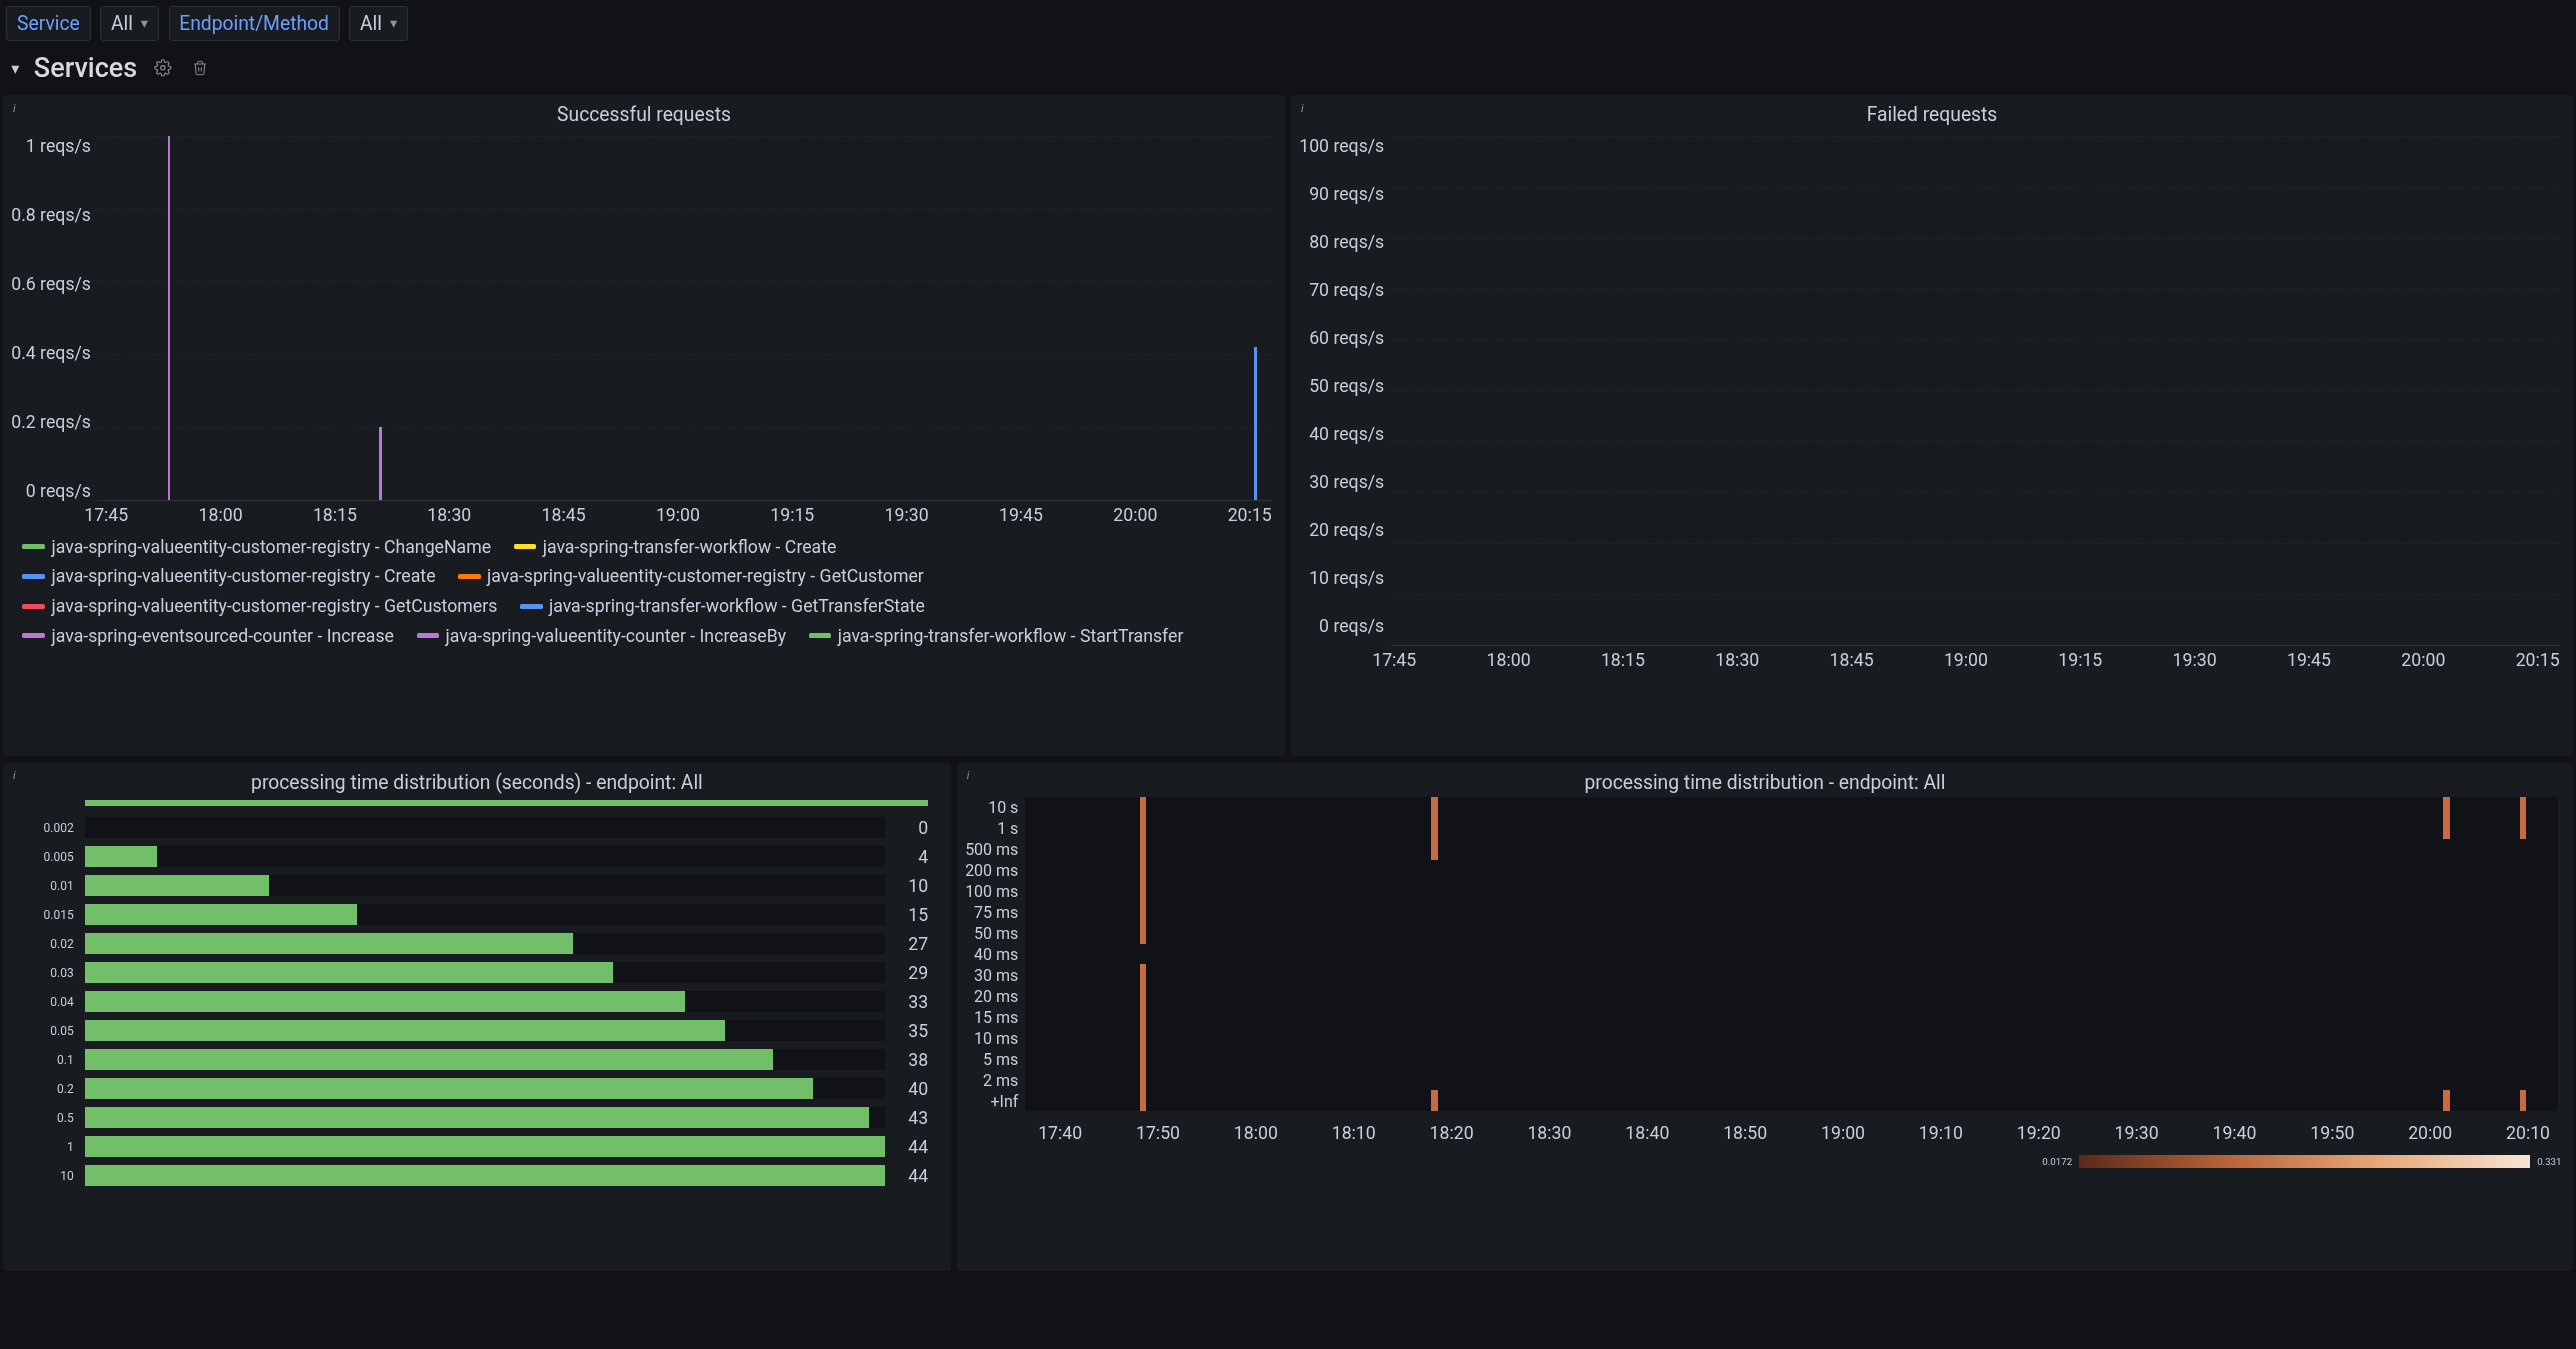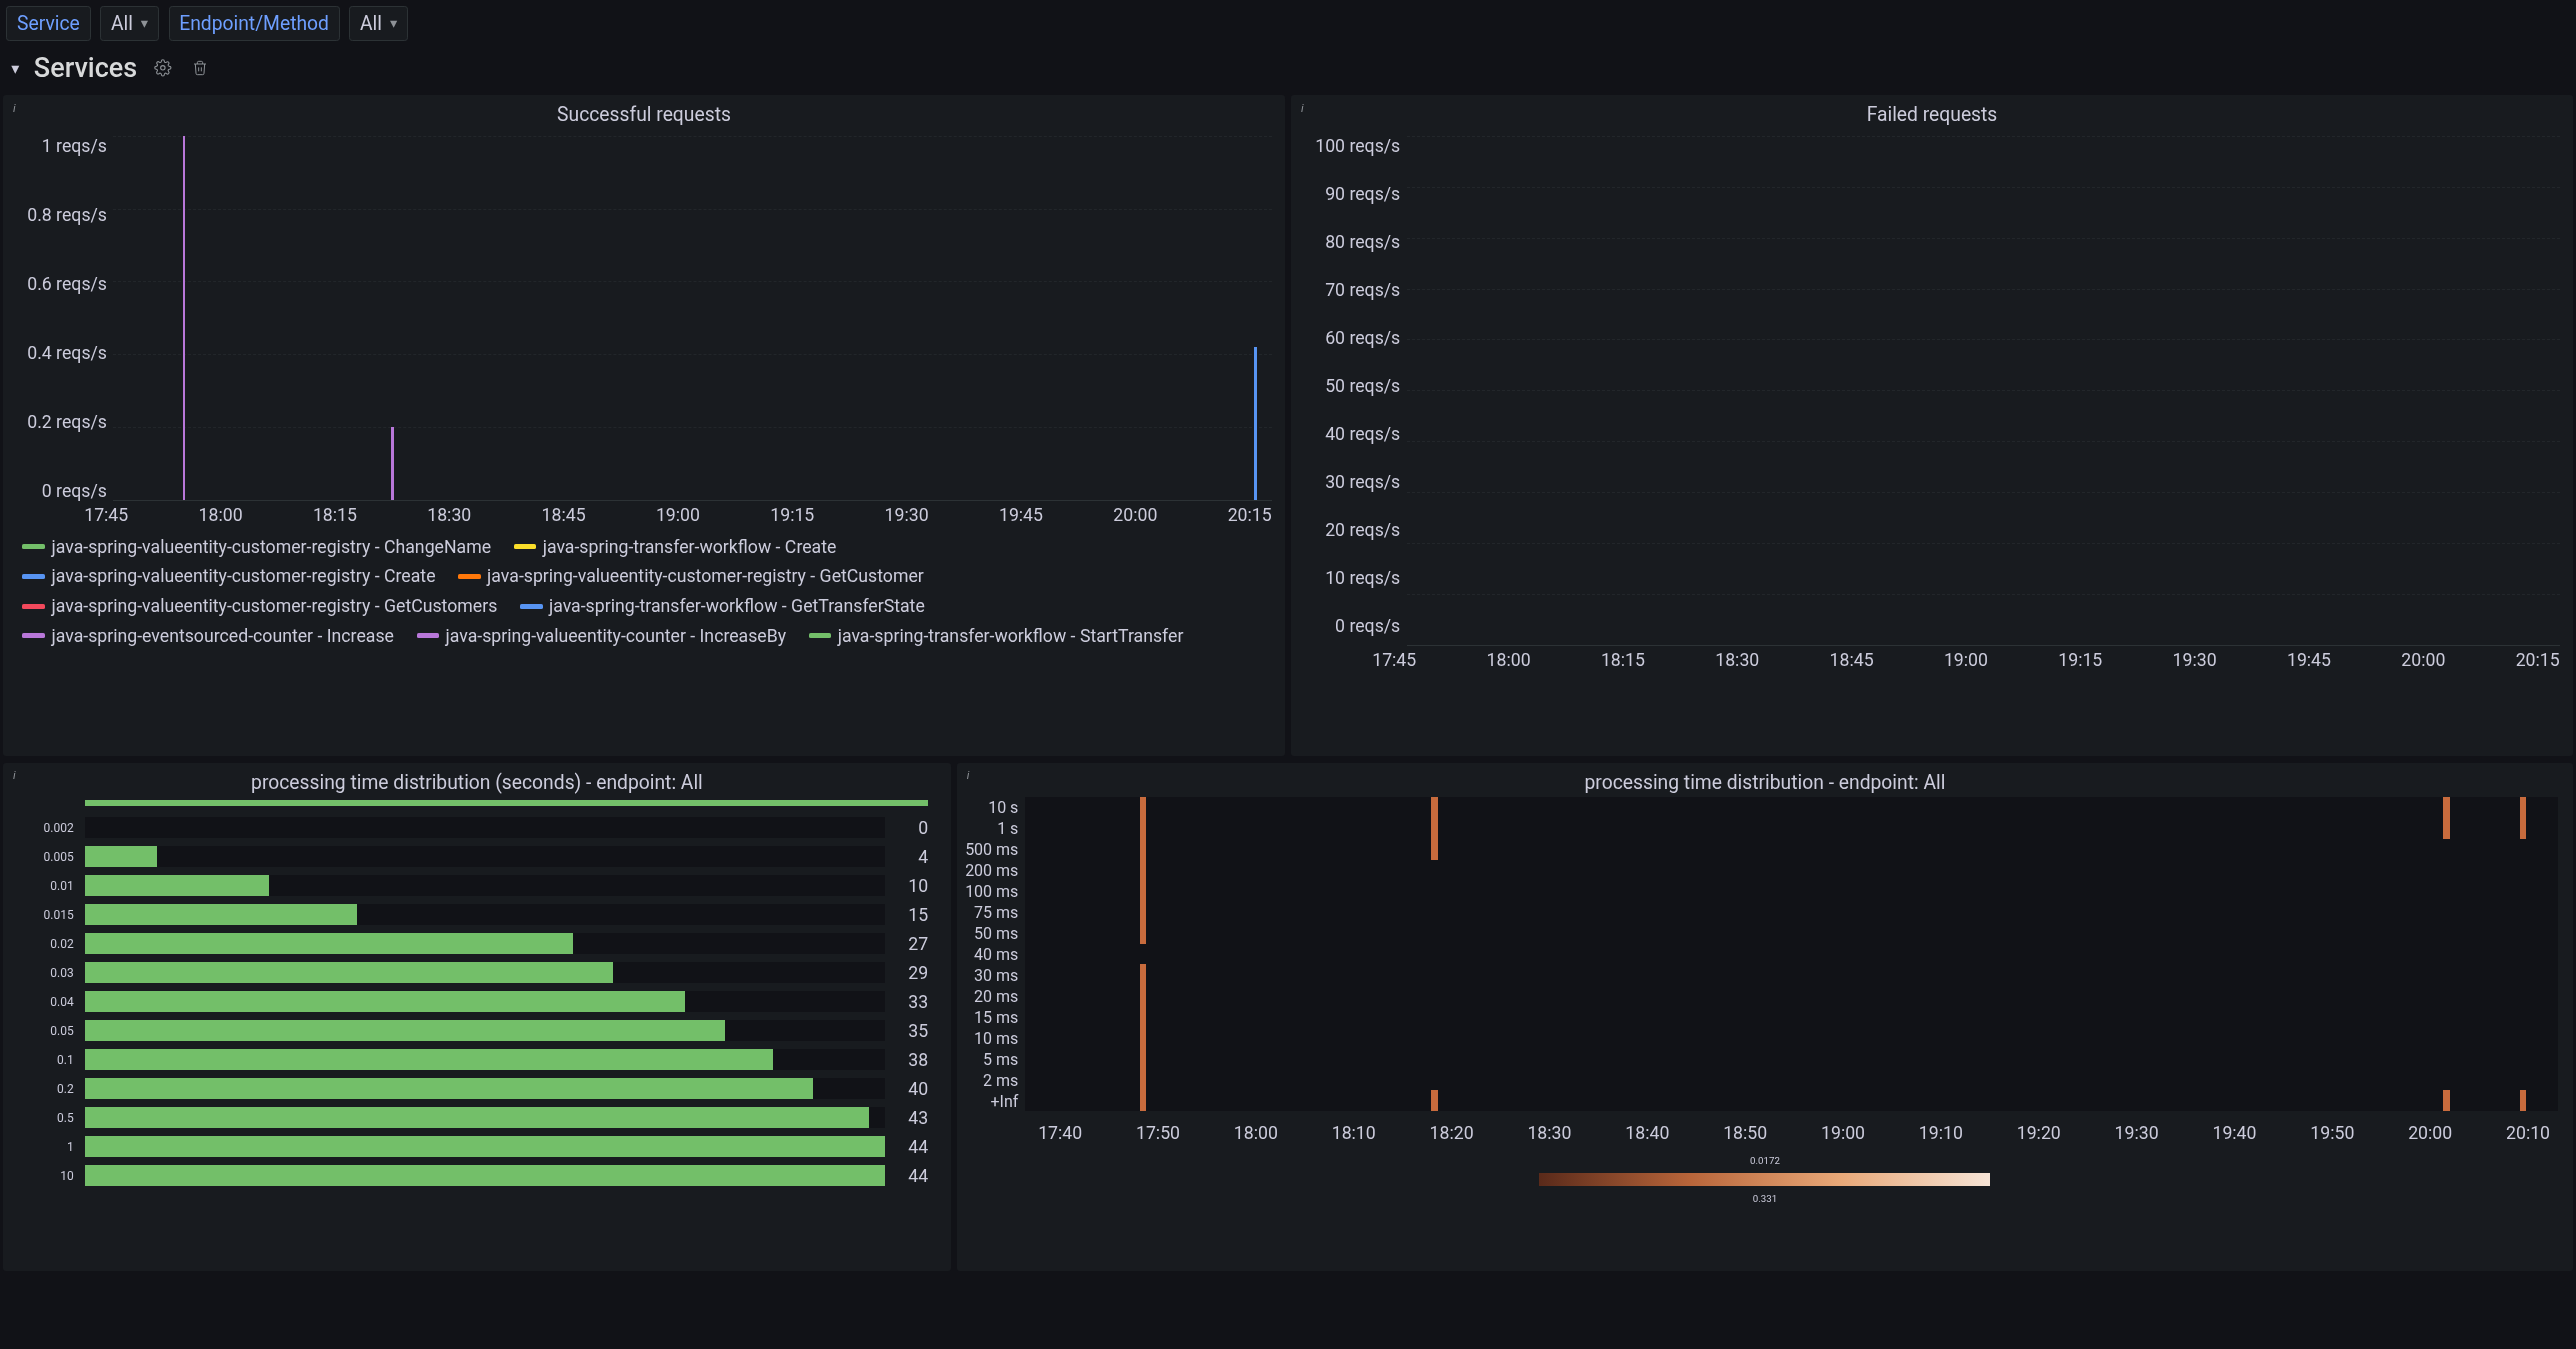--- a/index.html
+++ b/index.html
@@ -15,21 +15,21 @@
 .icon-btn { width:22.6px; height:22.6px; display:flex; align-items:center; justify-content:center; border-radius:3.2px; cursor:pointer; }
 .icon-gear, .icon-trash { stroke:#8e9297; fill:none; stroke-width:1.5; }
 .panels { display:flex; flex-wrap:wrap; gap:6.4px; padding:0 3.2px; }
 .panel { background:#181b1f; border-radius:3.2px; position:relative; }
 .panel.half { width:calc(50% - 3.2px); }
 .panel.sml  { width:calc(37% - 3.2px); }
 .panel.lrg  { width:calc(63% - 3.2px); }
 .panel h3 { text-align:center; color:#ccccdc; font-size:19.3px; font-weight:400; padding:8px 0 3.2px; }
 .info-i { position:absolute; top:6.4px; left:9.7px; color:#8e9297; font-size:11.3px; font-style:italic; cursor:pointer; }
 .plot-row { display:flex; height:371px; padding:6.4px 13px 0 8px; }
-.yaxis { display:flex; flex-direction:column; justify-content:space-between; align-items:flex-end; padding-right:6.4px; font-size:17.7px; color:#ccccdc;margin-left:16px; }
+.yaxis { display:flex; flex-direction:column; justify-content:space-between; align-items:flex-end; padding-right:6.4px; font-size:17.7px; color:#ccccdc; }
 .yaxis.failed { height:500px; }
 .plot-area { flex:1; position:relative; border-bottom:0.8px solid #2c3235; }
 .gridline-h { position:absolute; left:0; right:0; border-top:0.8px dashed #2c3235; opacity:.5; }
 .spike { position:absolute; bottom:0; width:2.4px; }
 .xaxis { display:flex; justify-content:space-between; padding:4.8px 13px 0 81px; font-size:17.7px; color:#ccccdc; }
 .legend { display:flex; flex-wrap:wrap; gap:9.7px 22.6px; padding:11.3px 19.3px 13px 19.3px; font-size:17.7px; }
 .lg-item { display:flex; align-items:center; gap:6.4px; }
 .lg-sw { width:22.6px; height:4.8px; border-radius:1.6px; }
 
 .hist-body { padding:4.8px 22.6px 8px 14.5px; }
@@ -38,21 +38,21 @@
 .hist-track { flex:1; height:21px; background:#111217; position:relative; }
 .hist-bar { position:absolute; left:0; top:0; bottom:0; background:#73bf69; }
 .hist-val { width:32px; text-align:right; font-size:17.7px; color:#ccccdc; }
 
 .hm-wrap { display:flex; padding:0 14.5px 6.4px 8px; }
 .hm-yaxis { display:flex; flex-direction:column; font-size:16px; color:#ccccdc; text-align:right; padding-right:6.4px; line-height:21px; }
 .hm-grid { flex:1; position:relative; background:#111217; height:314px; }
 .hm-col { position:absolute; top:0; bottom:0; width:6.4px; display:flex; flex-direction:column-reverse; }
 .hm-cell { flex:1; }
 .hm-xaxis { display:flex; justify-content:space-between; padding:4.8px 22.6px 0 81px; font-size:17.7px; color:#ccccdc; }
-.hm-scale { display:flex; align-items:center; gap:7px; justify-content:space-between; padding:11.3px;flex-direction:column; }
+.hm-scale { display:flex; align-items:center; gap:7px; justify-content:flex-end; padding:11.3px; }
 .hm-grad { width:451px; height:13px; background:linear-gradient(90deg,#5a2a1a,#b8653a,#e8a878,#f6e4d6); }
 </style>
 </head>
 <body>
 
 <div class="toolbar">
   <div class="chip">
     <span class="lbl">Service</span>
   </div>
   <div class="chip">

